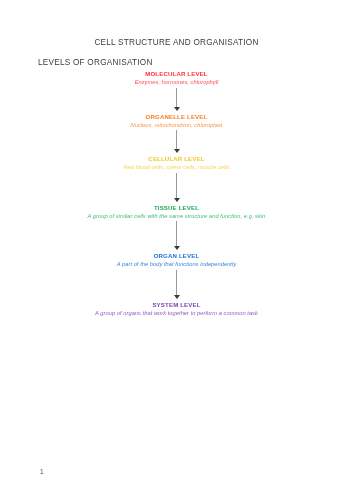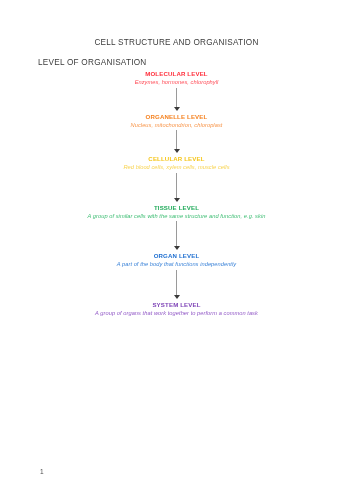--- a/index.html
+++ b/index.html
@@ -108,21 +108,21 @@
     color: #4a4a4a;
   }
 </style>
 </head>
 <body>
 
 <div class="page">
 
   <div class="doc-title">CELL STRUCTURE AND ORGANISATION</div>
 
-  <div class="section-heading">LEVEL OF ORGANISATION</div>
+  <div class="section-heading">LEVELS OF ORGANISATION</div>
 
   <div class="flow">
 
     <div class="level">
       <div class="level-title" style="color:#ff2d3a">MOLECULAR LEVEL</div>
       <div class="level-desc" style="color:#ff4d58">Enzymes, hormones, chlorophyll</div>
     </div>
 
     <div class="connector">
       <div class="stem"></div>

